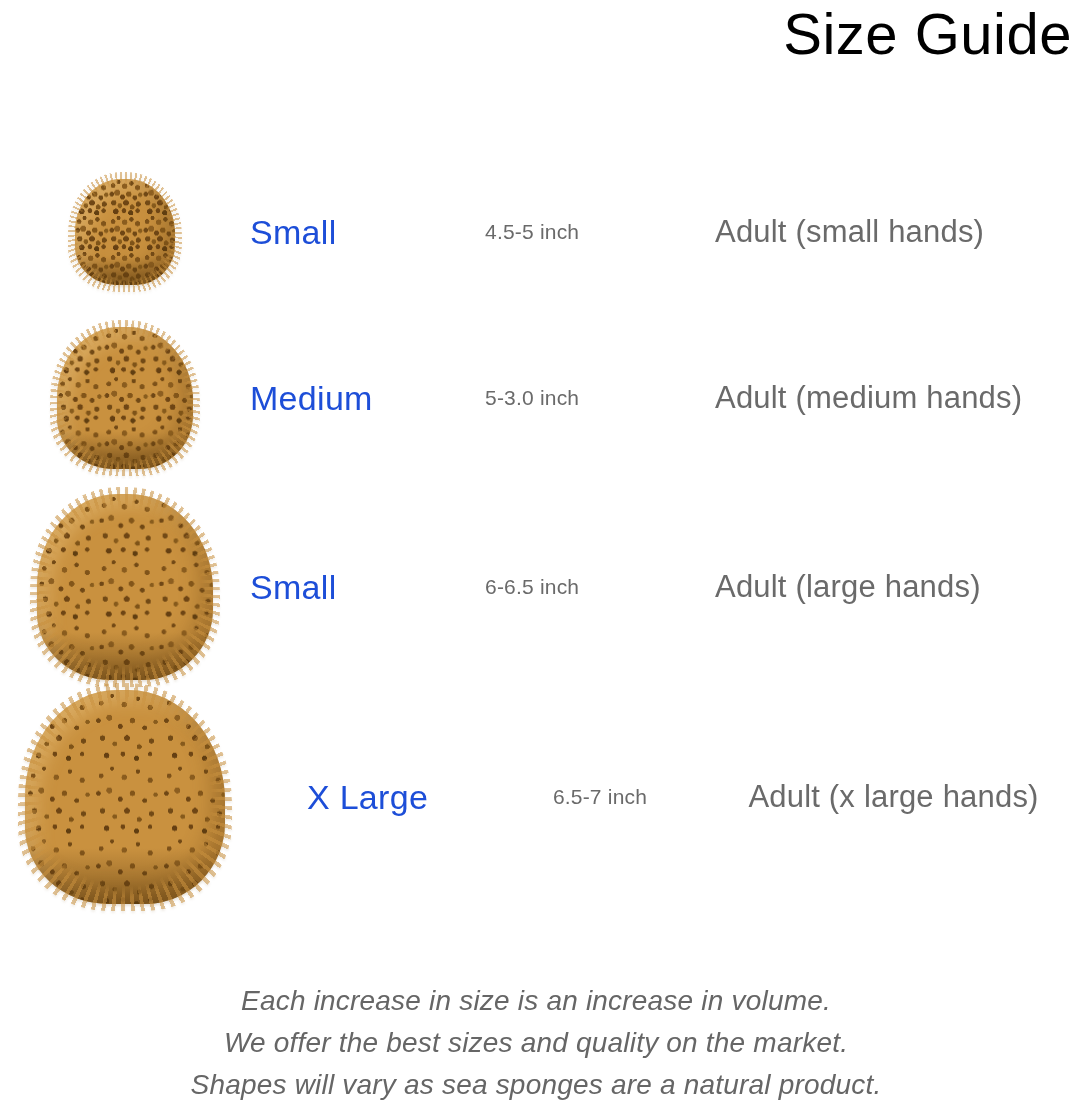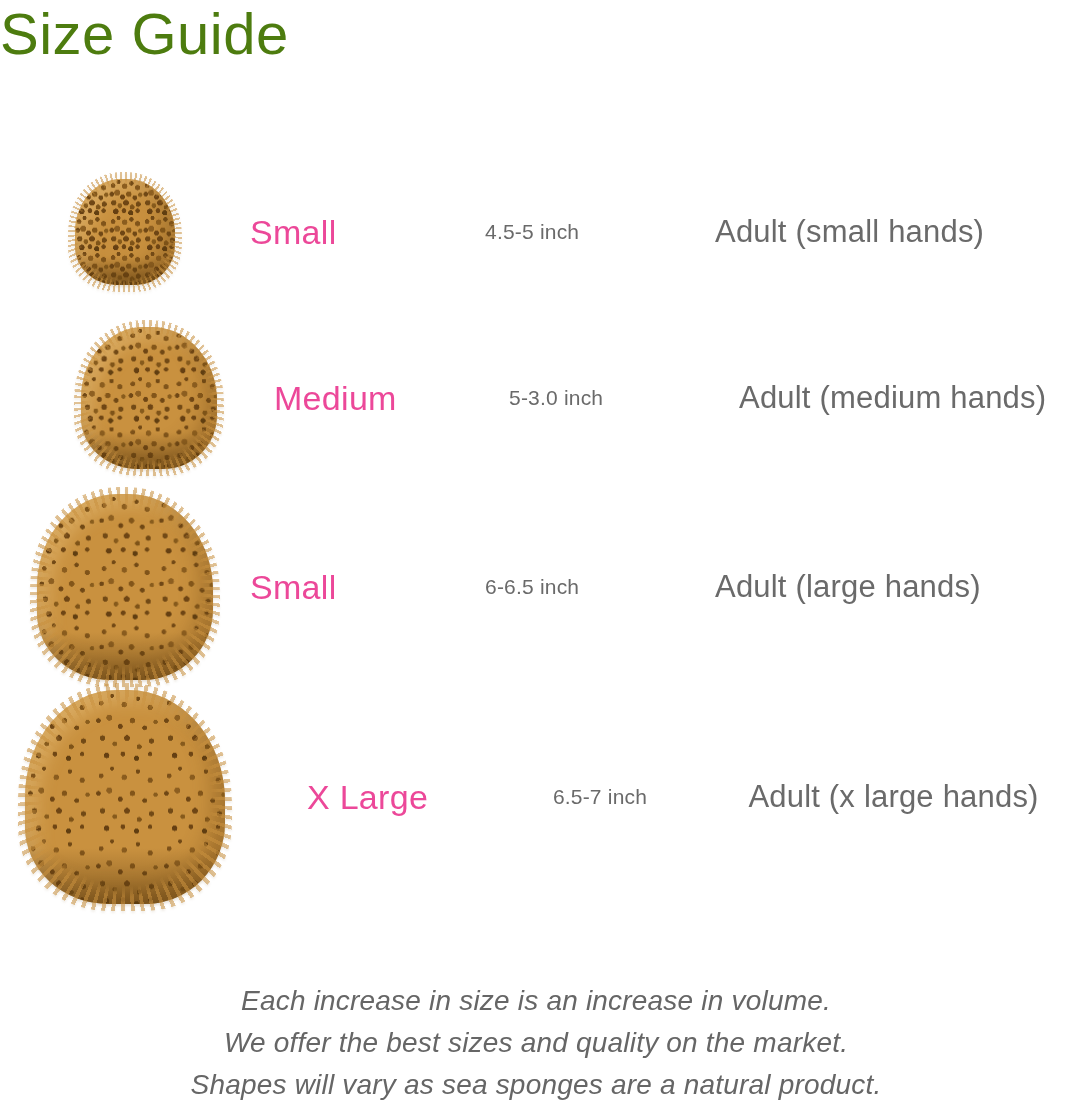--- a/index.html
+++ b/index.html
@@ -16,25 +16,25 @@
     overflow: hidden;
   }
 
   .page {
     width: 1072px;
     height: 1112px;
     position: relative;
   }
 
   .title {
-    text-align: left;
+    text-align: right;
     font-size: 58px;
     font-weight: 400;
     letter-spacing: 0.5px;
-    color: #4d7c0f;
+    color: #000000;
     margin: 0;
     padding-top: 2px;
     line-height: 64px;
   }
 
   .rows {
     margin-top: 90px;
   }
 
   .row {
@@ -49,21 +49,21 @@
     display: flex;
     align-items: center;
     justify-content: center;
     position: relative;
   }
 
   .label-cell {
     width: 235px;
     flex: 0 0 235px;
     font-size: 34px;
-    color: #ec4899;
+    color: #1d4ed8;
     letter-spacing: 0.3px;
   }
 
   .size-cell {
     width: 230px;
     flex: 0 0 230px;
     font-size: 21px;
     color: #6a6a6a;
     letter-spacing: 0.2px;
   }
@@ -169,21 +169,21 @@
         <div class="sponge-wrap" style="width:100px;height:106px;">
           <div class="sponge" style="width:100px;height:106px;"></div>
           <div class="fuzz"></div>
         </div>
       </div>
       <div class="label-cell">Small</div>
       <div class="size-cell">4.5-5 inch</div>
       <div class="fit-cell">Adult (small hands)</div>
     </div>
 
-    <div class="row" style="height:180px;padding-left:24px;">
+    <div class="row" style="height:180px;">
       <div class="sponge-cell">
         <div class="sponge-wrap" style="width:136px;height:142px;">
           <div class="sponge" style="width:136px;height:142px;"></div>
           <div class="fuzz"></div>
         </div>
       </div>
       <div class="label-cell">Medium</div>
       <div class="size-cell">5-3.0 inch</div>
       <div class="fit-cell">Adult (medium hands)</div>
     </div>

